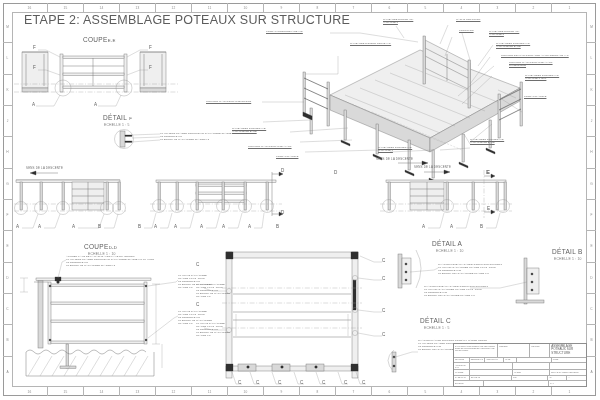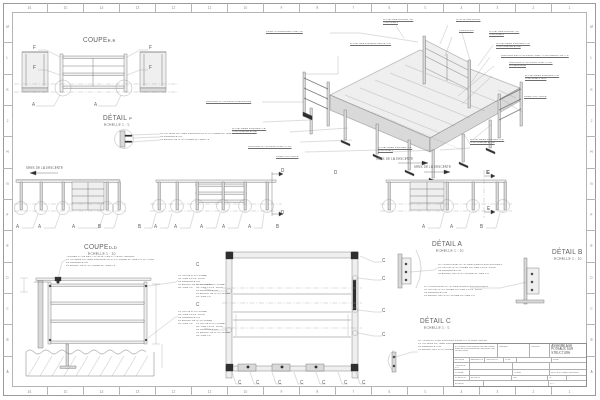--- a/index.html
+++ b/index.html
@@ -123,20 +123,21 @@
     <div class="cell">H</div>
     <div class="cell">G</div>
     <div class="cell">F</div>
     <div class="cell">E</div>
     <div class="cell">D</div>
     <div class="cell">C</div>
     <div class="cell">B</div>
     <div class="cell">A</div>
   </div>
 
+  <div class="sheet-title">ETAPE 2: ASSEMBLAGE POTEAUX SUR STRUCTURE</div>
 
   <svg width="600" height="400" viewBox="0 0 600 400">
 
     <g>
 
       <rect class="fill-l" x="22" y="52" width="26" height="36"></rect>
       <line class="ln" x1="22" y1="52" x2="48" y2="52"></line>
       <line class="ln" x1="26" y1="54" x2="26" y2="86"></line>
       <line class="ln" x1="44" y1="54" x2="44" y2="86"></line>
       <rect class="fill-m" x="22" y="88" width="26" height="4"></rect>

